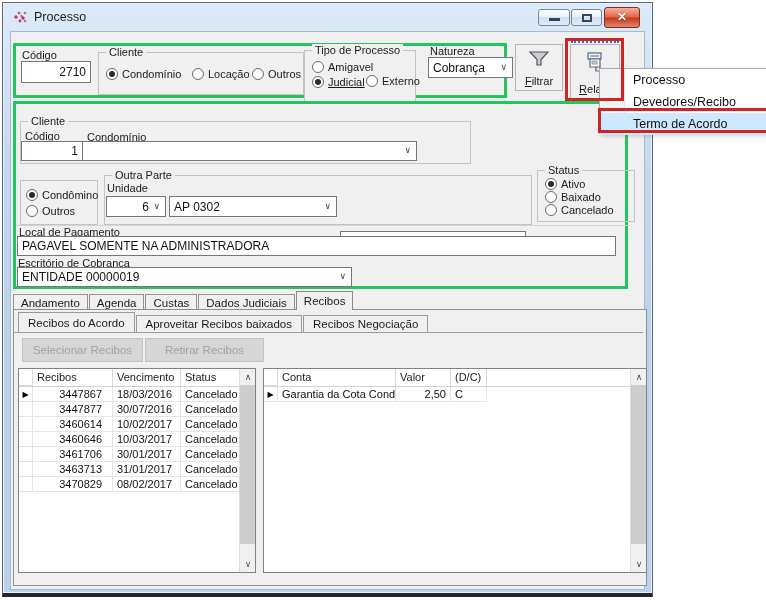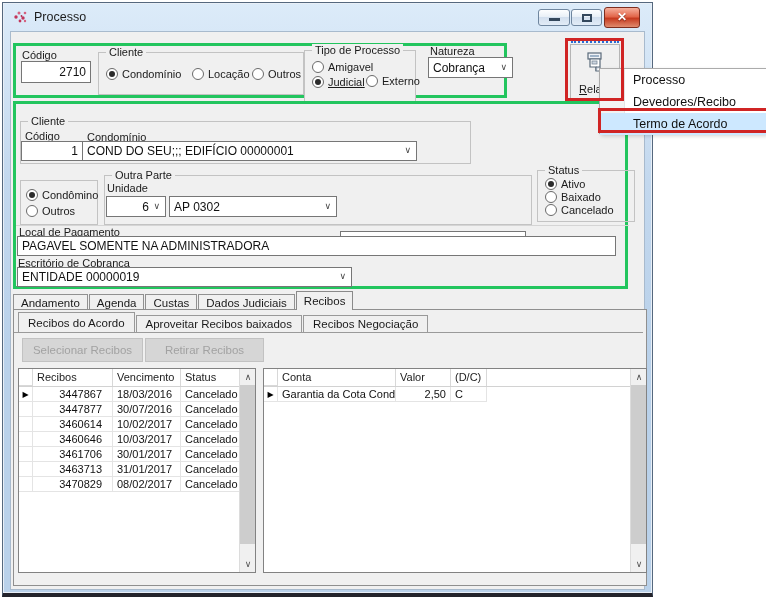--- a/index.html
+++ b/index.html
@@ -161,20 +161,26 @@
             </div>
           </div>
       </div>
 
       <span class="lbl" style="left:419px; top:13px;">Natureza</span>
       <div class="combo" style="left:417px; top:25px; width:85px; height:21px;">
         <span>Cobrança</span>
         <span class="chev">∨</span>
       </div>
 
+      <div class="toolbtn" style="left:504px; top:12px; width:48px; height:47px;">
+        <svg width="24" height="17" viewBox="0 0 24 17">
+          <path d="M3 1 L21 1 L14 8.5 L14 14 L10 14 L10 8.5 Z" fill="#c9cdd6" stroke="#555" stroke-width="1.2"></path>
+        </svg>
+        <span class="btn-label">Filtrar</span>
+      </div>
 
       <div class="toolbtn" style="left:559px; top:12px; width:50px; height:55px;">
         <svg width="22" height="22" viewBox="0 0 22 22">
           <rect x="4" y="2" width="13" height="6" fill="#eef1f5" stroke="#5a6a7a" stroke-width="1.2"></rect>
           <rect x="6" y="4" width="9" height="2" fill="#9fb3c8"></rect>
           <path d="M6 8 L16 8 L16 20 L12 20 L12 16 L6 16 Z" fill="#ffffff" stroke="#5a6a7a" stroke-width="1.2"></path>
           <path d="M12 20 L12 16 L16 16" fill="#d7dde6" stroke="#5a6a7a" stroke-width="1"></path>
           <rect x="8" y="10" width="5" height="3" fill="#cdd6e0" stroke="#7a8a9a" stroke-width="0.8"></rect>
         </svg>
         <span class="btn-label">Relato</span>
@@ -183,21 +189,20 @@
 
       <div class="panel" style="left:2px; top:69px; width:615px; height:188px;">
 
         <div class="gbox" style="left:4px; top:17px; width:451px; height:43px;">
           <span class="gb-label">Cliente</span>
         </div>
         <span class="lbl" style="left:7px; top:26px; background:#f0f0f0; padding:0 2px;">Código</span>
         <div class="tbox num" style="left:5px; top:37px; width:62px; height:20px;">1</div>
         <span class="lbl" style="left:69px; top:27px; background:#f0f0f0; padding:0 2px;">Condomínio</span>
         <div class="combo" style="left:66px; top:37px; width:335px; height:20px;">
-          <span>COND DO SEU;;; EDIFÍCIO 00000001</span>
           <span class="chev">∨</span>
         </div>
 
         <div class="gbox" style="left:4px; top:76px; width:78px; height:45px;">
           <div id="partyRadios">
               <div class="radio-item checked" style="left: 5px; top: 8px;">
                 <span class="rdo"></span>
                 <span>Condômino</span>
               </div>
               <div class="radio-item" style="left: 5px; top: 24px;">

